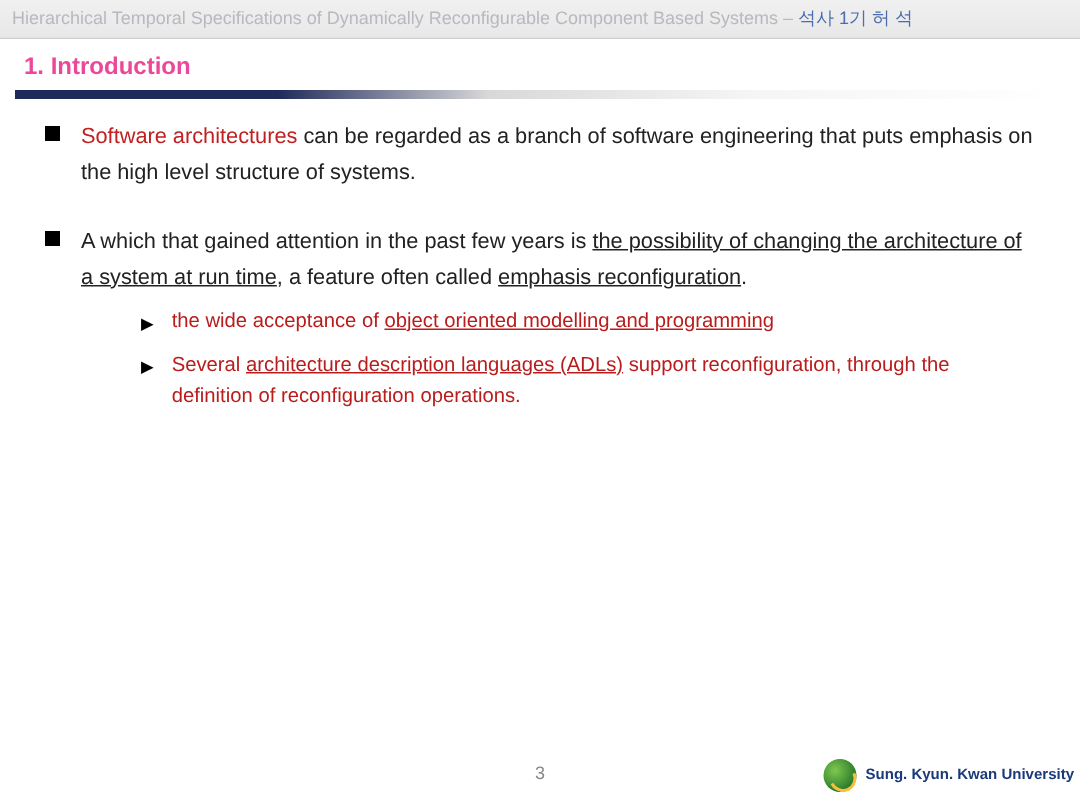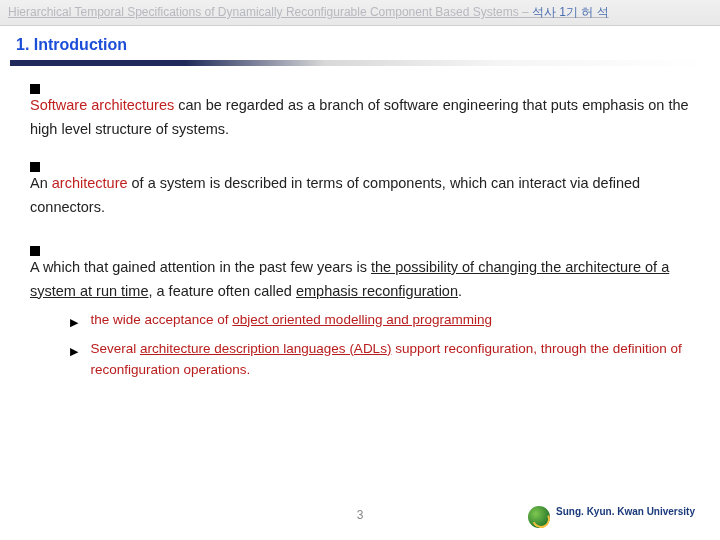--- a/index.html
+++ b/index.html
@@ -14,42 +14,40 @@
   .header-banner {
     width: 100%;
     height: 26px;
     background: linear-gradient(180deg, #f0f0f0 0%, #e8e8e8 100%);
     border-bottom: 1px solid #d0d0d0;
     padding: 4px 8px;
     font-size: 12px;
     color: #b8b8c0;
     white-space: nowrap;
     overflow: hidden;
-    text-decoration: underline;
   }
   .header-banner .korean { color: #4a6db0; }
   .section-title {
     padding: 10px 16px 6px 16px;
     font-size: 16px;
     font-weight: bold;
-    color: #1d4ed8;
+    color: #ec4899;
   }
   .title-underline {
     height: 6px;
     margin: 0 10px 14px 10px;
     background: linear-gradient(90deg, #1f2a5a 0%, #1f2a5a 25%, #d8d8d8 45%, #f5f5f5 70%, #ffffff 100%);
   }
   .content {
     padding: 0 30px;
   }
   .bullet-row {
     display: flex;
     align-items: flex-start;
     margin-bottom: 16px;
-    flex-direction: column;
   }
   .bullet-mark {
     width: 10px;
     height: 10px;
     background: #000;
     margin-top: 4px;
     margin-right: 14px;
     flex-shrink: 0;
   }
   .bullet-text {
@@ -89,23 +87,24 @@
   .page-num {
     position: absolute;
     left: 50%;
     transform: translateX(-50%);
     bottom: 10px;
     font-size: 12px;
     color: #888;
   }
   .footer-right {
     position: absolute;
-    right: 25px;
+    right: 4px;
     bottom: 4px;
     display: flex;
+    align-items: center;
     gap: 6px;
   }
   .logo {
     width: 22px;
     height: 22px;
     border-radius: 50%;
     background: radial-gradient(circle at 35% 35%, #7ec850 0%, #2a7a2a 70%);
     position: relative;
     flex-shrink: 0;
   }
@@ -144,26 +143,20 @@
 
 <div class="content">
 
   <div class="bullet-row">
     <div class="bullet-mark"></div>
     <div class="bullet-text">
       <span></span><span class="red">Software architectures</span><span> can be regarded as a branch of software engineering that puts emphasis on the high level structure of systems.</span>
     </div>
   </div>
 
-  <div class="bullet-row">
-    <div class="bullet-mark"></div>
-    <div class="bullet-text">
-      <span>An </span><span class="red">architecture</span><span> of a system is described in terms of components, which can interact via defined connectors.</span>
-    </div>
-  </div>
 
   <div class="bullet-row" style="margin-top:22px;">
     <div class="bullet-mark"></div>
     <div class="bullet-text">
       <span>A which that gained attention in the past few years is </span><span class="underline">the possibility of changing the architecture of a system at run time</span><span>, a feature often called </span><span class="underline">emphasis reconfiguration</span><span>.</span>
 
       <div class="sub-list">
         <div class="sub-row">
           <div class="sub-mark">▶</div>
           <div class="sub-text">

